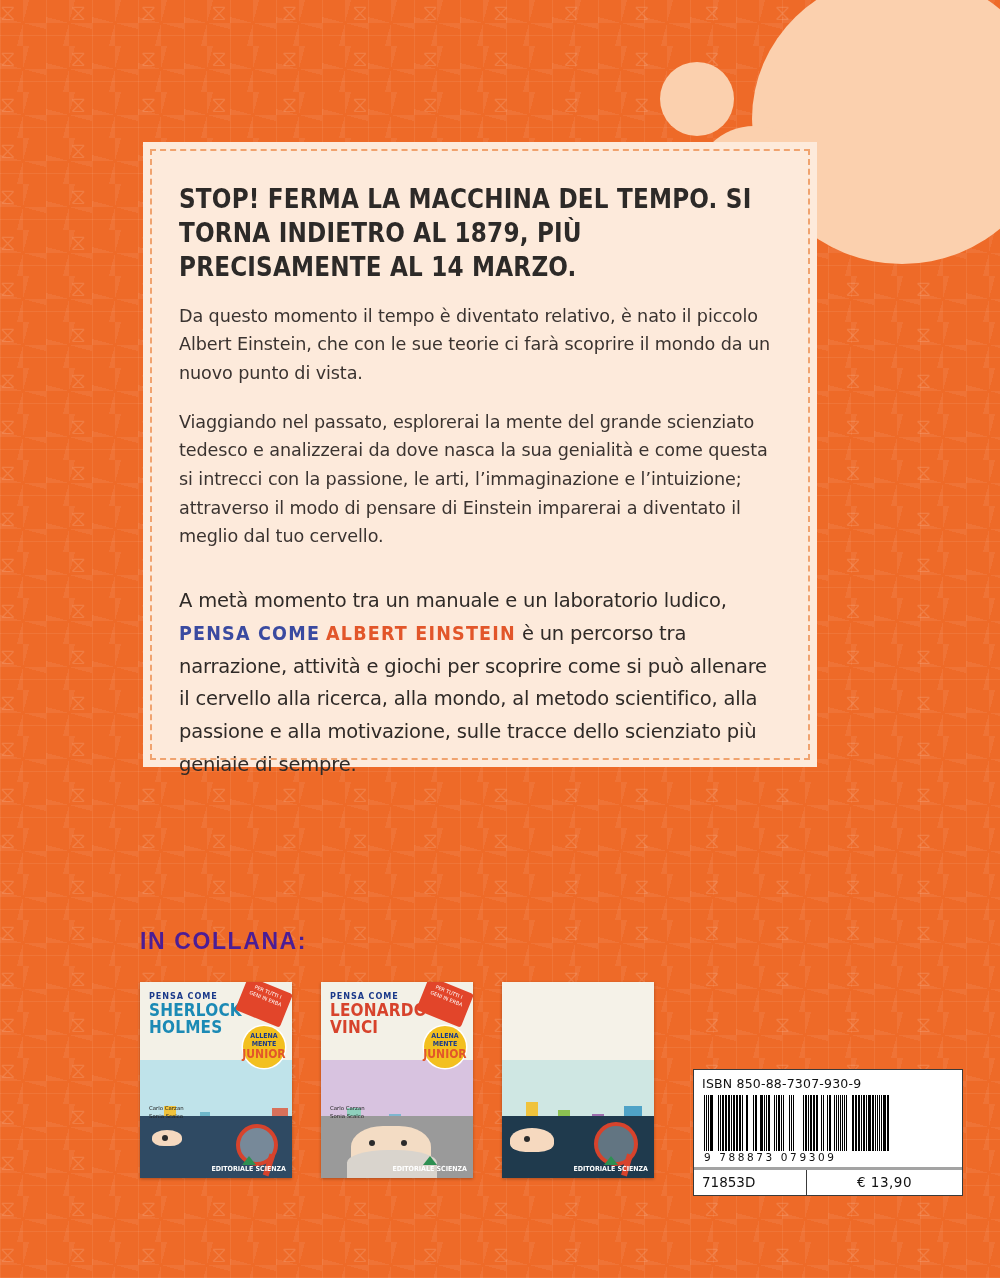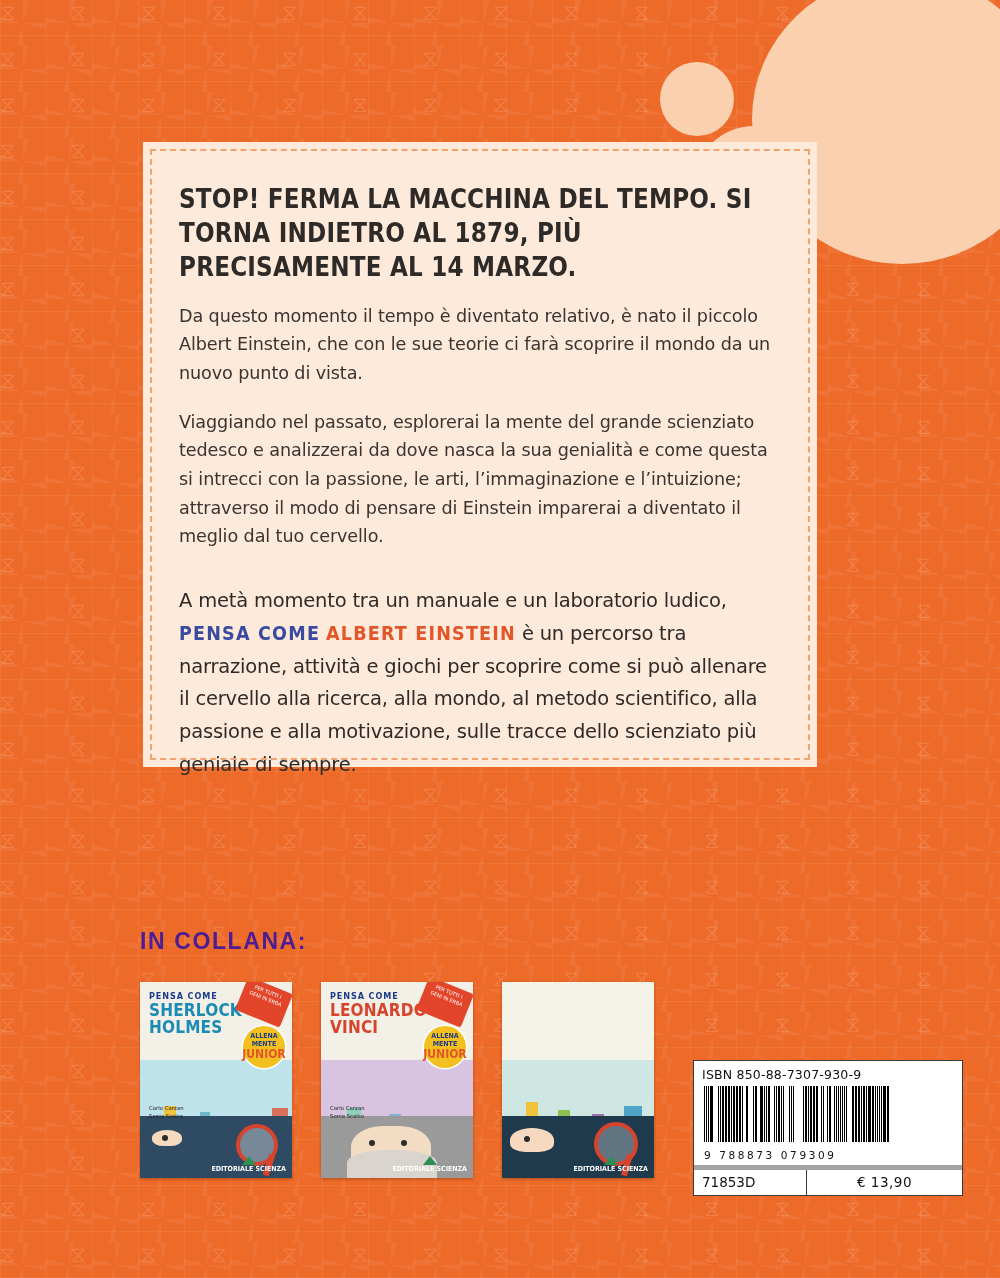--- a/index.html
+++ b/index.html
@@ -285,25 +285,25 @@
     align-items: stretch;
     gap: 1px;
     margin: 0 2px;
   }
   #barcode i { display: block; background: #000; }
   #barcode-digits {
     font-family: "DejaVu Sans", sans-serif;
     font-size: 10.5px;
     letter-spacing: 2.6px;
     color: #111;
-    margin: 7px 0 4px 2px;
+    margin: 0 0 4px 2px;
   }
   #price-row {
     display: flex;
-    border-top: 5px solid #a3a3a3;
+    border-top: 3px solid #a3a3a3;
     margin: 0 -8px -4px -8px;
   }
   #price-row > div {
     padding: 4px 8px 5px;
     font-family: "DejaVu Sans", sans-serif;
     font-size: 13.5px;
     color: #111;
   }
   #code-cell { width: 96px; border-right: 1px solid #3a3a3a; }
   #price-cell { flex: 1; text-align: center; letter-spacing: .5px; }

